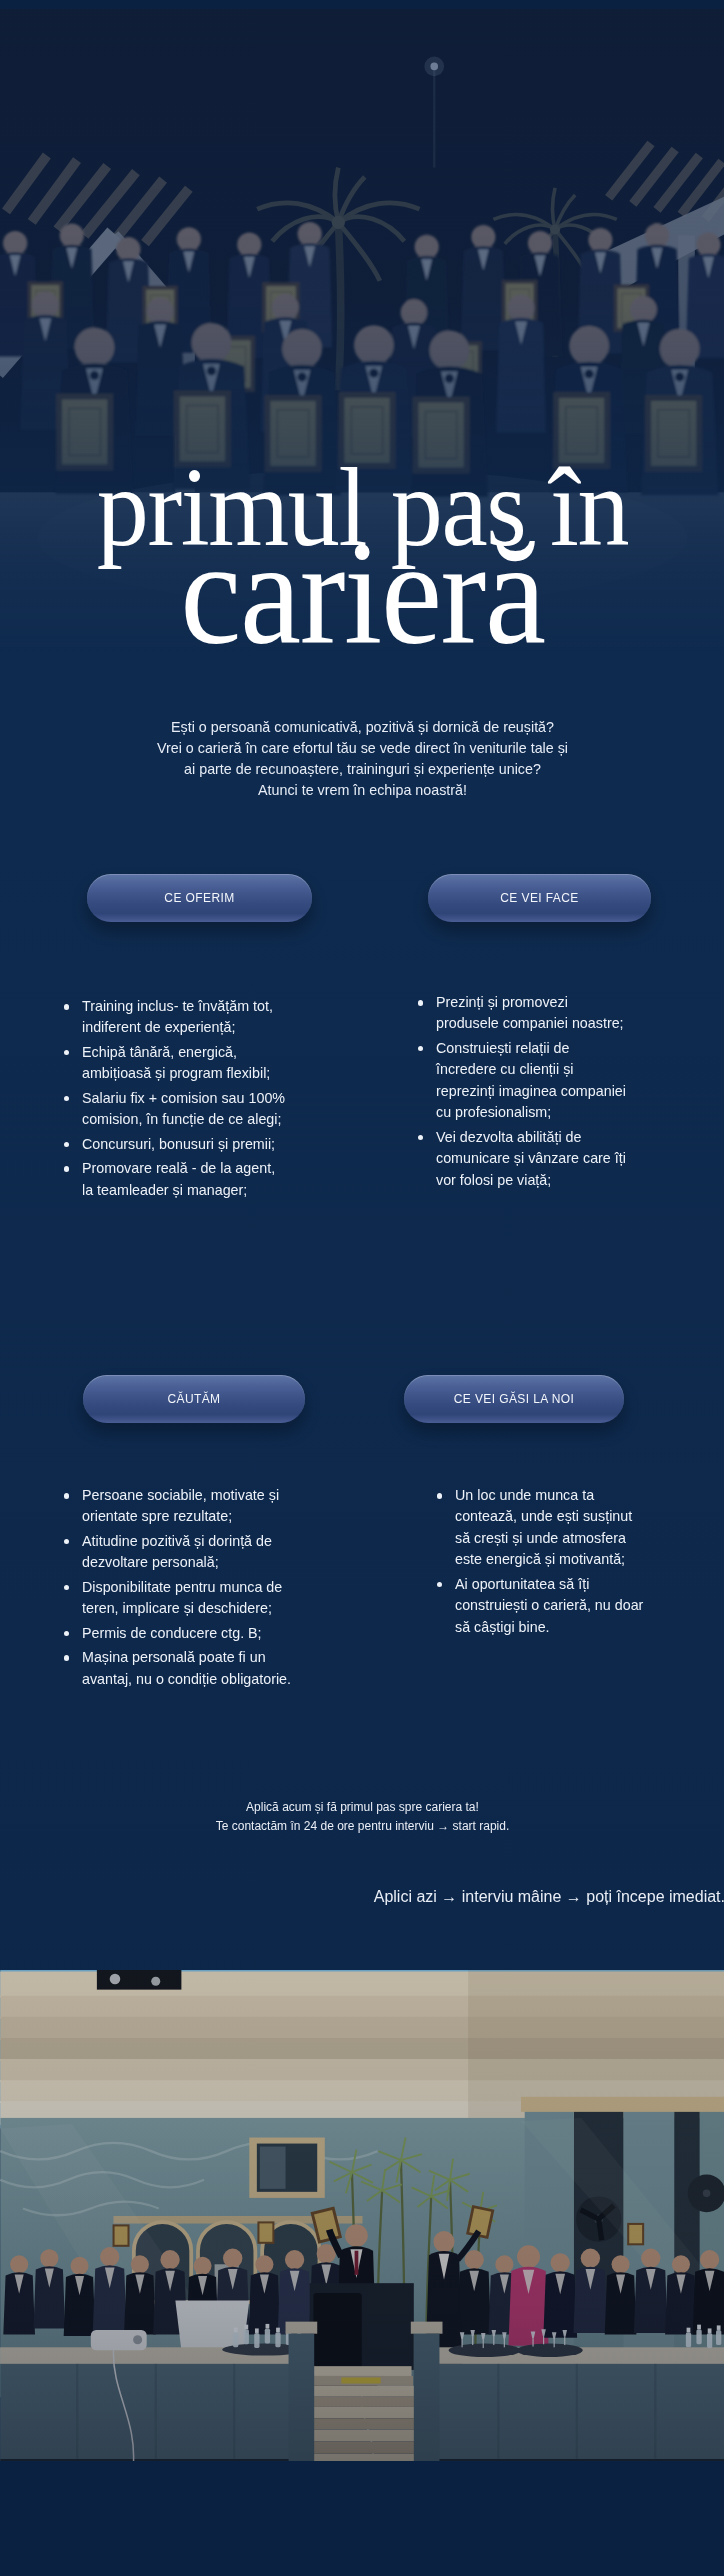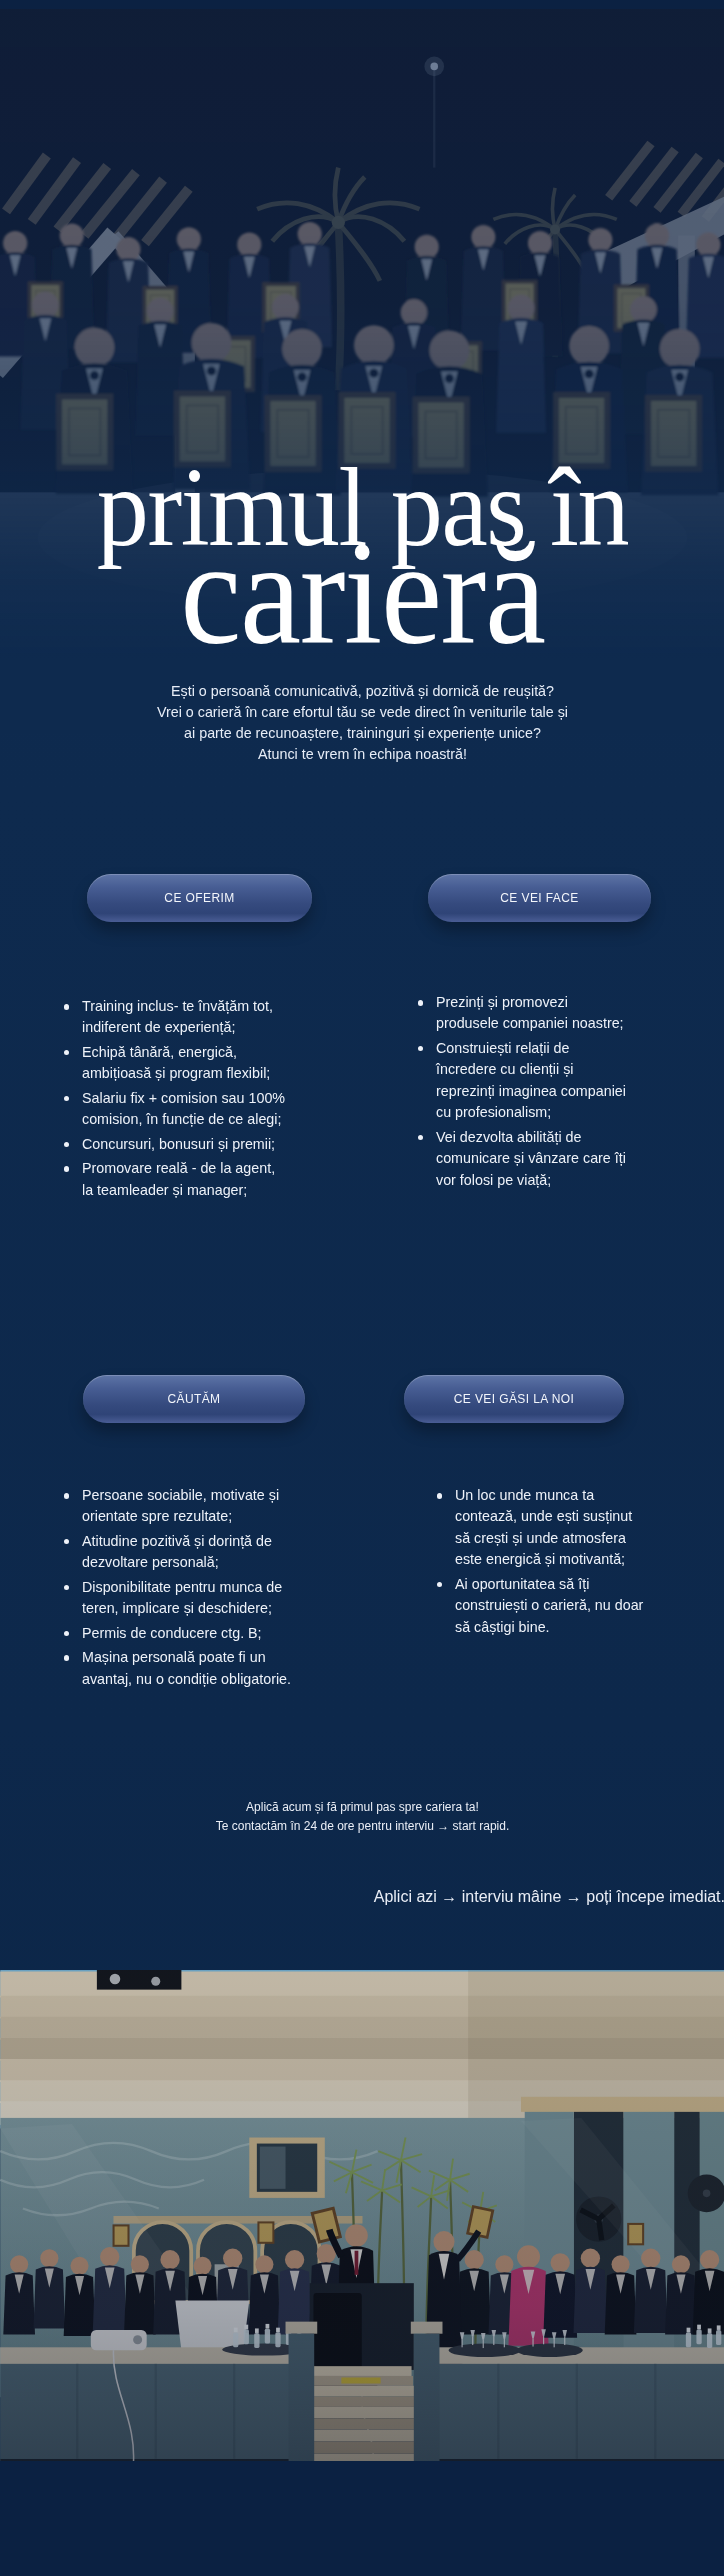--- a/index.html
+++ b/index.html
@@ -10,21 +10,21 @@
     font-family:"Liberation Sans", sans-serif; color:#edf1f8;
   }
   
   .hero { position:absolute; top:0; left:0; width:725px; height:725px; }
   .hero svg { display:block; }
   .hero-title { position:absolute; left:0; width:100%; text-align:center;
     font-family:"Liberation Serif", serif; color:#ffffff; line-height:1; font-weight:400; }
   .t1 { top:442px; font-size:112px; transform:scaleX(.93); letter-spacing:-1.5px; }
   .t2 { top:510px; font-size:148px; transform:scaleX(.93); letter-spacing:-1.5px; }
   
-  .intro { position:absolute; top:672px; left:0; width:725px; text-align:center;
+  .intro { position:absolute; top:708px; left:0; width:725px; text-align:center;
     font-size:14.3px; line-height:1.48; color:#e7edf7; }
   .intro span { display:block; }
   
   .pill { position:absolute; height:48px; border:none; border-radius:24px; cursor:pointer;
     background:linear-gradient(180deg,#5d74a6 0%,#475d93 28%,#354a7e 62%,#2f4477 82%,#4a5d95 100%);
     color:#f3f6fb; font-family:"Liberation Sans",sans-serif; font-size:12px; letter-spacing:0.4px;
     box-shadow:0 9px 15px rgba(0,0,0,.28), inset 0 0.8px 0.8px rgba(255,255,255,.28); }
   #pill-offers { left:87px; top:865px; width:225px; }
   #pill-face   { left:428px; top:865px; width:223px; }
   #pill-cautam { left:83px; top:1366px; width:222px; }

